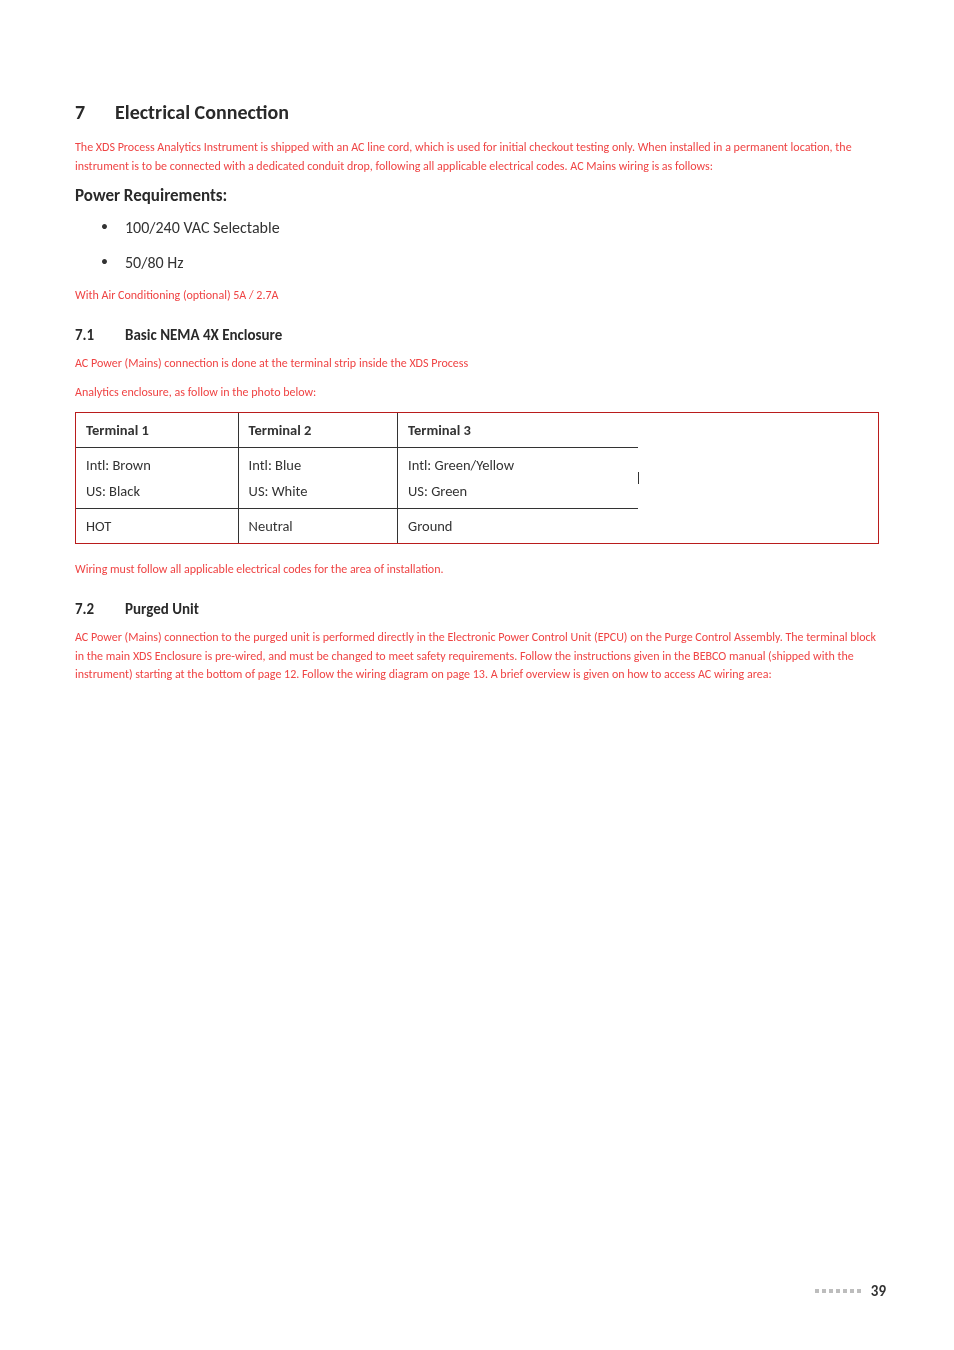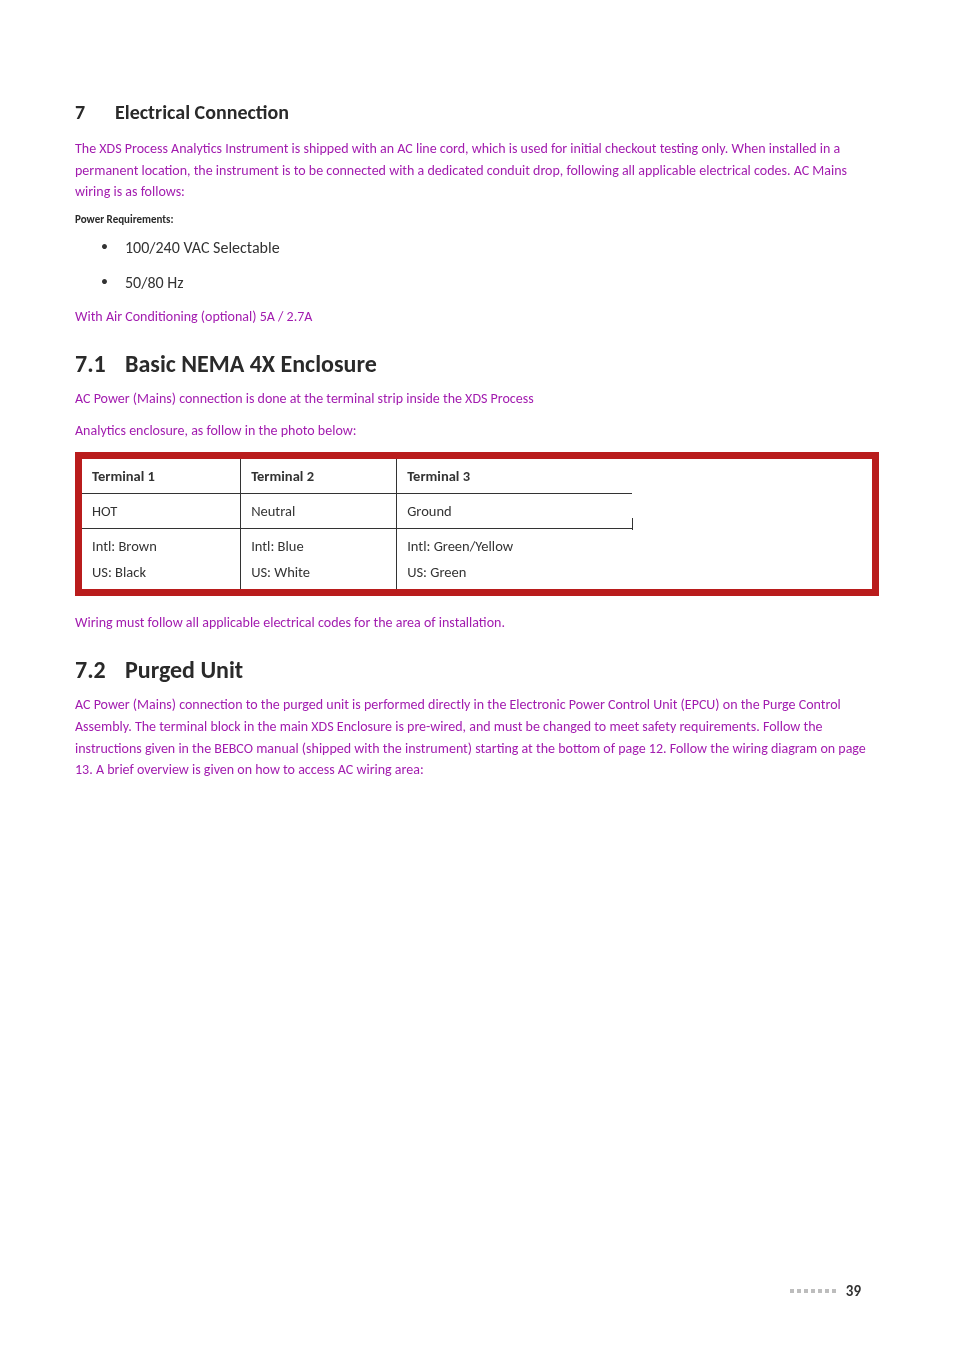--- a/index.html
+++ b/index.html
@@ -20,38 +20,38 @@
     font-size: 20px;
     font-weight: bold;
     color: #2a2a2a;
     margin-bottom: 14px;
   }
   .chapter-title .num {
     display: inline-block;
     width: 40px;
   }
   .section-title {
-    font-size: 24px;
+    font-size: 15px;
     font-weight: bold;
     color: #2a2a2a;
     margin-top: 22px;
     margin-bottom: 10px;
   }
   .section-title .num {
     display: inline-block;
     width: 50px;
   }
   p.body {
-    font-size: 14px;
+    font-size: 12px;
     line-height: 1.55;
-    color: #a21caf;
+    color: #ef4444;
     margin-bottom: 10px;
   }
   p.subhead {
-    font-size: 11px;
+    font-size: 17px;
     font-weight: bold;
     color: #2a2a2a;
     margin-bottom: 10px;
     margin-top: 4px;
   }
   ul.bullets {
     list-style: none;
     padding-left: 50px;
     margin-bottom: 8px;
   }
@@ -68,21 +68,21 @@
     left: -24px;
     top: 0;
     font-size: 14px;
     color: #333;
   }
   .table-wrap {
     display: flex;
     align-items: center;
     margin-top: 4px;
     margin-bottom: 16px;
-    border: 7px solid #b91c1c;
+    border: 1px solid #b91c1c;
   }
   table.terminals {
     border-collapse: collapse;
     flex: 1;
     font-size: 14.5px;
   }
   table.terminals th, table.terminals td {
     border: 1px solid #333;
     padding: 8px 10px;
     text-align: left;
@@ -162,21 +162,21 @@
     letter-spacing: 3px;
     padding-left: 4px;
     line-height: 10px;
     white-space: nowrap;
     overflow: hidden;
   }
 
   .footer {
     position: absolute;
     bottom: 50px;
-    right: 93px;
+    right: 68px;
     display: flex;
     align-items: center;
     gap: 10px;
   }
   .dots {
     display: flex;
     gap: 3px;
   }
   .dots span {
     width: 4px;
@@ -214,43 +214,43 @@
 <p class="body">AC Power (Mains) connection is done at the terminal strip inside the XDS Process</p>
 <p class="body">Analytics enclosure, as follow in the photo below:</p>
 
 <div class="table-wrap">
   <table class="terminals">
     <tbody>
         <tr>
       <th>Terminal 1</th>
       <th>Terminal 2</th>
       <th>Terminal 3</th>
-    </tr>
-    <tr>
-      <td>HOT</td>
-      <td>Neutral</td>
-      <td>Ground</td>
     </tr>
     <tr>
       <td>
         <div>Intl: Brown</div>
         <div style="height:8px"></div>
         <div>US: Black</div>
       </td>
       <td>
         <div>Intl: Blue</div>
         <div style="height:8px"></div>
         <div>US: White</div>
       </td>
       <td>
         <div>Intl: Green/Yellow</div>
         <div style="height:8px"></div>
         <div>US: Green</div>
       </td>
     </tr>
+    <tr>
+      <td>HOT</td>
+      <td>Neutral</td>
+      <td>Ground</td>
+    </tr>
   </tbody>
     </table>
   <div class="photo-cell">
     <div class="photo">
       <div class="wire blue1"></div>
       <div class="wire blue2"></div>
       <div class="wire brown"></div>
       <div class="wire green"></div>
       <div class="label-strip">4  5  6  7  8  9  10</div>
       <div class="block"></div>

